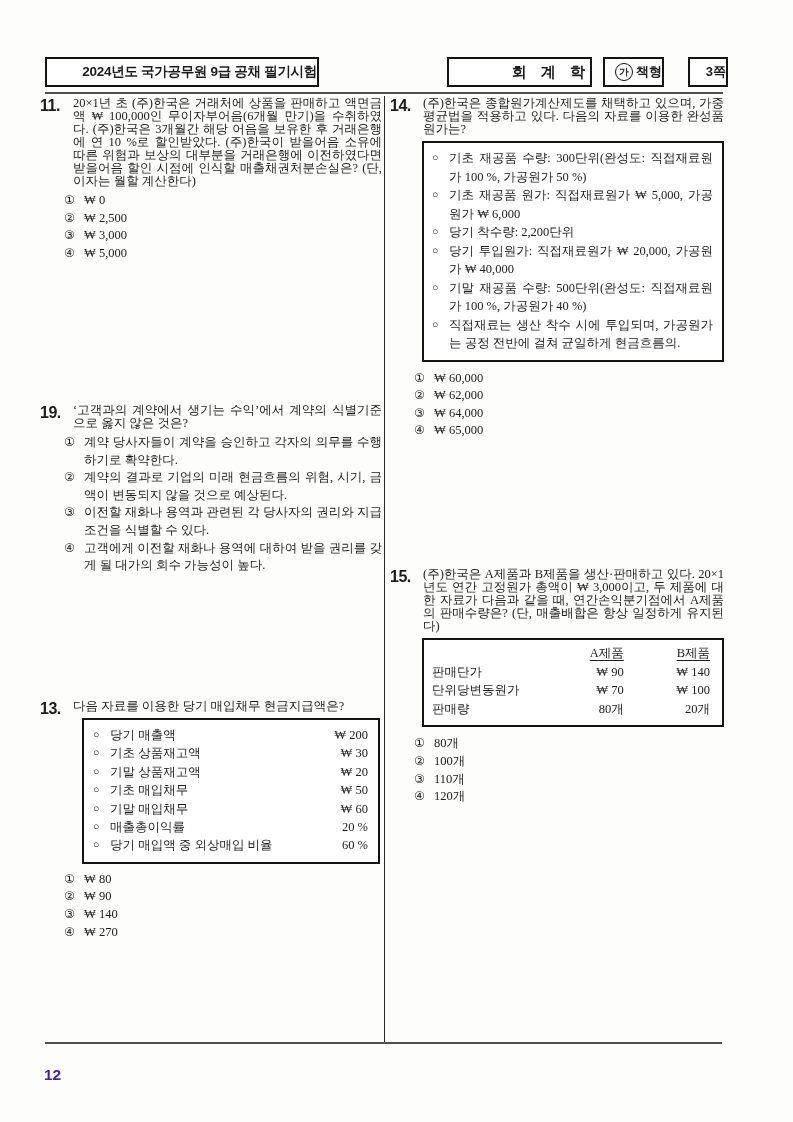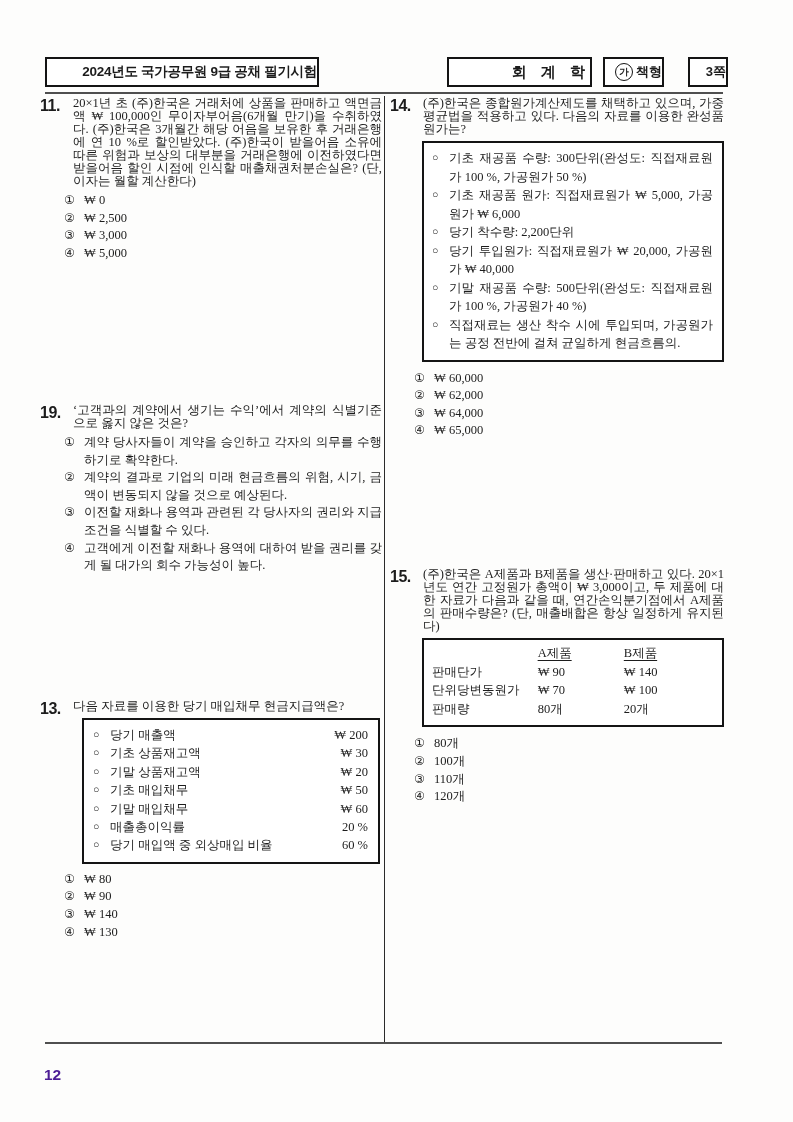--- a/index.html
+++ b/index.html
@@ -50,21 +50,21 @@
   .dbox-value{flex:0 0 auto;}
   
   .lbox{border:2px solid #141414;margin:5px 0 8px 8px;padding:6px 9px 7px 8px;background:#fff;}
   .lbox-line{display:flex;}
   .lbox-bullet{width:17px;flex:0 0 auto;font-size:10.5px;line-height:18.5px;}
   .lbox-text{flex:1;text-align:justify;line-height:18.5px;min-width:0;}
   
   .tbox{border:2px solid #141414;margin:5px 0 8px 8px;padding:4px 12px 7px 8px;background:#fff;}
   .trow{display:flex;line-height:18.6px;}
   .tlabel{flex:0 0 38%;}
-  .tcell{flex:0 0 31%;text-align:left;}
+  .tcell{flex:0 0 31%;text-align:right;}
   .thead-cell{text-decoration:underline;text-underline-offset:3px;}
 </style>
 </head>
 <body>
 
 <div class="page">
 
   <div class="hbox title">
     <span>2024년도 국가공무원 9급 공채 필기시험</span>
   </div>
@@ -183,21 +183,21 @@
         <div class="opt">
           <span class="opt-marker">②</span>
           <span class="opt-text">₩ 90</span>
         </div>
         <div class="opt">
           <span class="opt-marker">③</span>
           <span class="opt-text">₩ 140</span>
         </div>
         <div class="opt">
           <span class="opt-marker">④</span>
-          <span class="opt-text">₩ 130</span>
+          <span class="opt-text">₩ 270</span>
         </div>
       </div>
     </div>
   </div>
 
   <div class="question" style="left:390px;top:97px;width:334px;">
     <div class="qnum">14.</div>
     <div class="qbody">
       <div class="stem">(주)한국은 종합원가계산제도를 채택하고 있으며, 가중평균법을 적용하고 있다. 다음의 자료를 이용한 완성품원가는?</div>
       <div class="lbox">

